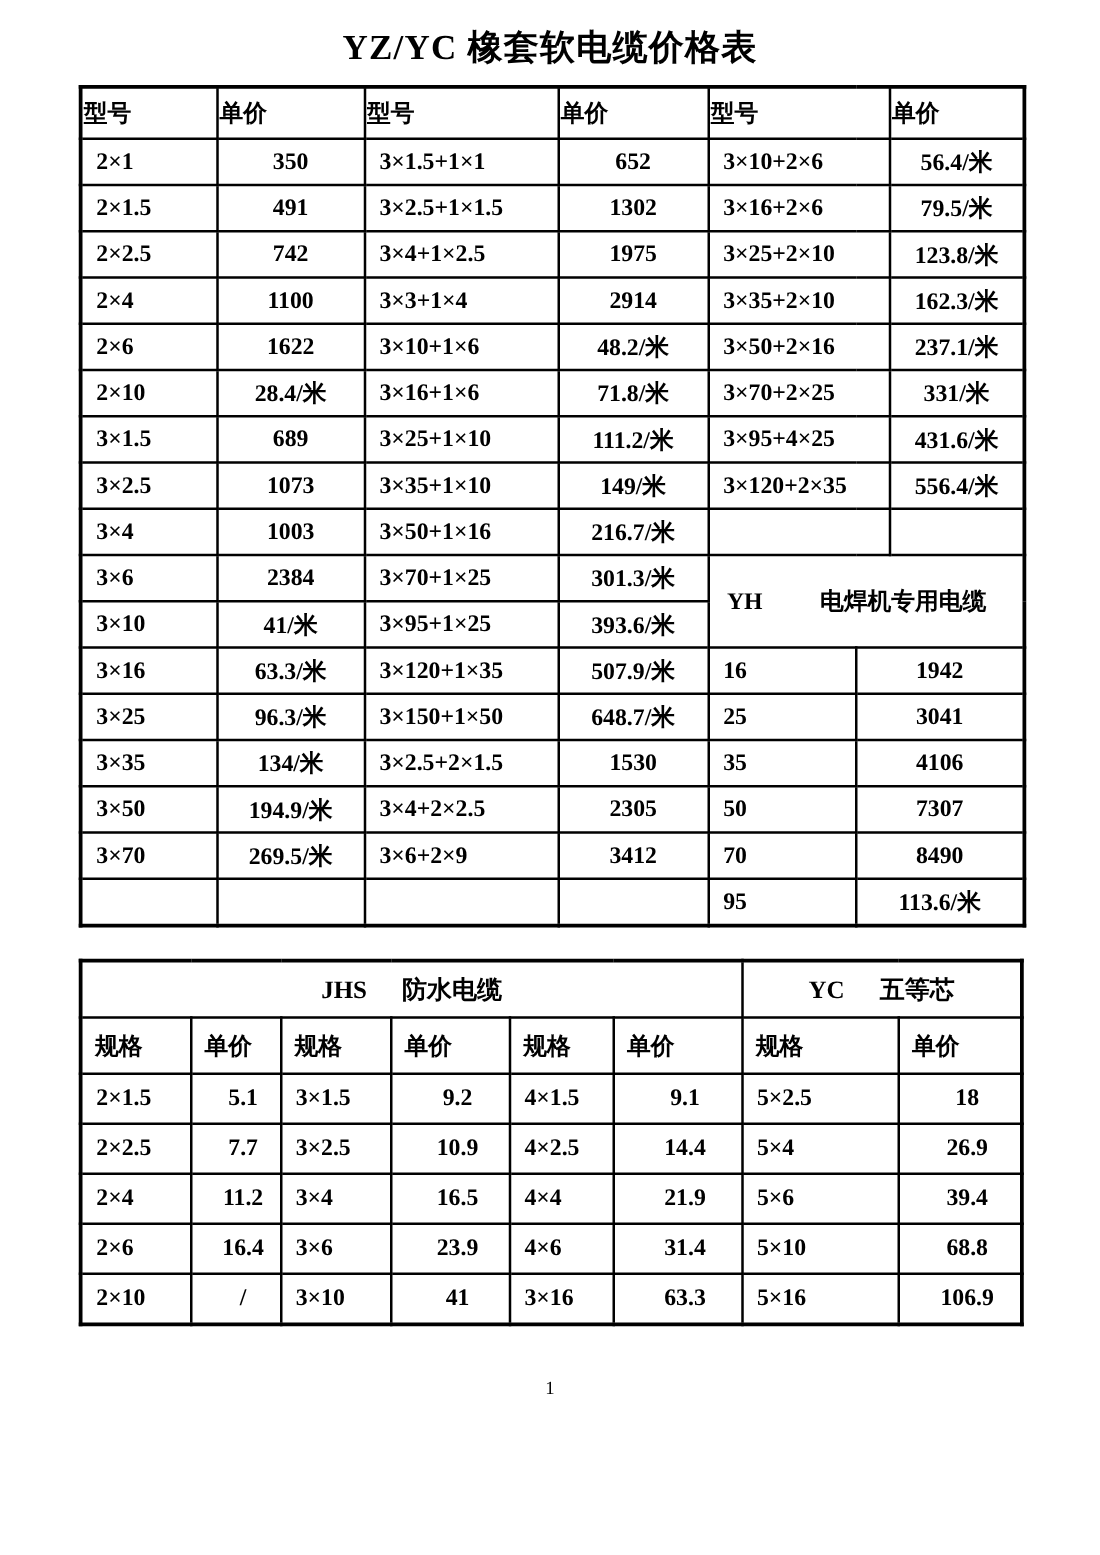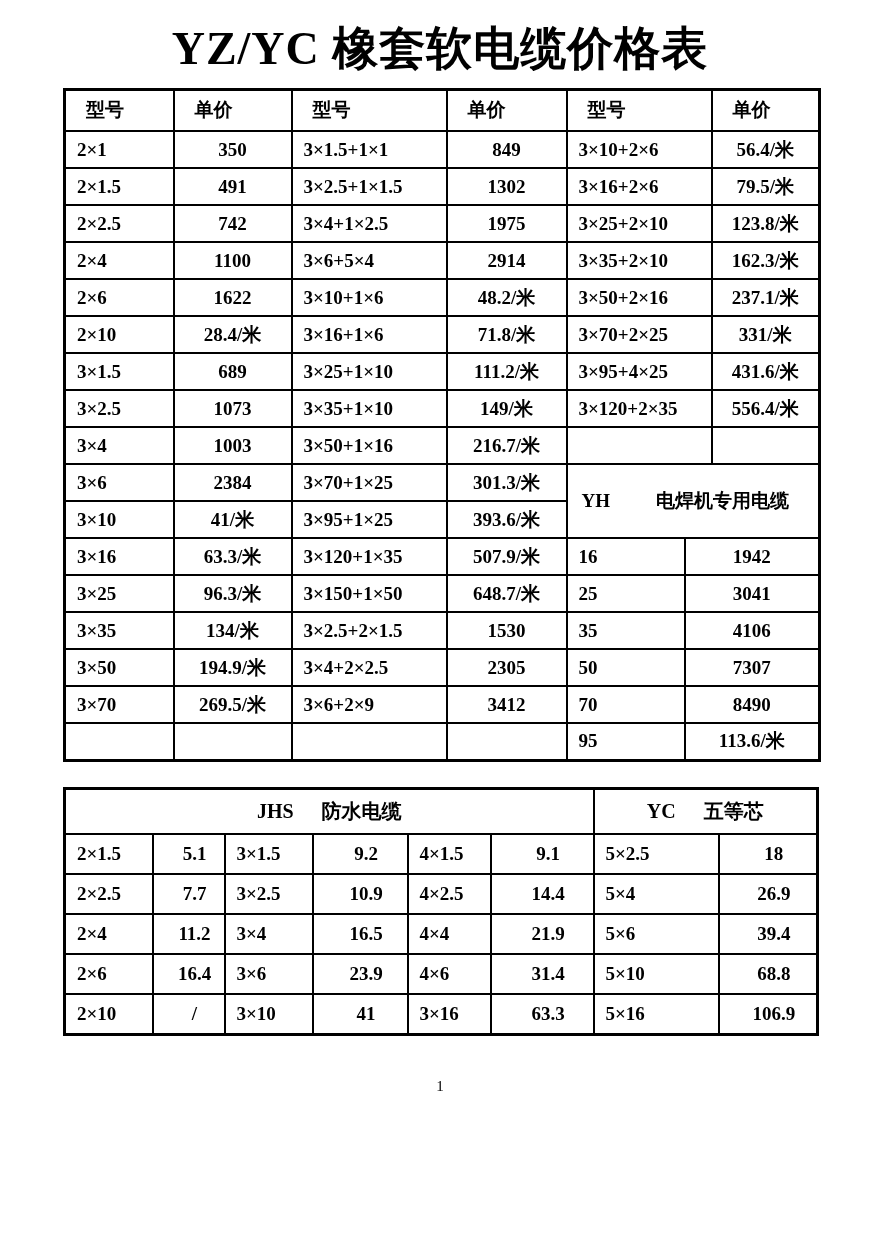--- a/index.html
+++ b/index.html
@@ -8,41 +8,41 @@
     width: 880px;
     height: 1244px;
     background: #ffffff;
     color: #000000;
     font-family: "Liberation Serif", serif;
   }
   .page { padding-top: 24px; }
   .title {
     margin: 0 0 13px 0;
     text-align: center;
-    font-size: 46px;
+    font-size: 28px;
     font-weight: 700;
     letter-spacing: 1px;
     line-height: 1.1;
   }
   .tables { margin-left: 63px; }
   table {
     border-collapse: collapse;
     table-layout: fixed;
   }
   .main-table { width: 755px; border: 3px solid #000; }
   .bottom-table { width: 753px; border: 3px solid #000; margin-top: 25px; }
   th, td {
     border: 2px solid #000;
     font-weight: 700;
     font-size: 19px;
     padding: 0;
     white-space: nowrap;
     overflow: hidden;
   }
-  .main-table th { height: 42px; text-align: left; padding-left: 20px; border-radius: 17px; }
+  .main-table th { height: 42px; text-align: left; padding-left: 1px; }
   .main-table td { height: 37px; }
   .bottom-table td { height: 40px; padding-left: 12px; }
   td.model { text-align: left; padding-left: 11px; }
   td.price { text-align: center; }
   td.yh-title { text-align: left; padding-left: 14px; }
   .yh-label { margin-left: 46px; }
   .bottom-table th.group { height: 46px; font-size: 20px; }
   .group-label { margin-left: 28px; }
   .bottom-table th.sub { height: 45px; text-align: left; padding-left: 10px; }
   .page-number {
@@ -79,21 +79,21 @@
           <th>单价</th>
           <th colspan="2">型号</th>
           <th>单价</th>
         </tr>
       </thead>
       <tbody>
           <tr>
             <td class="model">2×1</td>
             <td class="price">350</td>
             <td class="model">3×1.5+1×1</td>
-            <td class="price">849</td>
+            <td class="price">652</td>
             <td class="model" colspan="2">3×10+2×6</td>
             <td class="price">56.4/米</td>
           </tr>
           <tr>
             <td class="model">2×1.5</td>
             <td class="price">491</td>
             <td class="model">3×2.5+1×1.5</td>
             <td class="price">1302</td>
             <td class="model" colspan="2">3×16+2×6</td>
             <td class="price">79.5/米</td>
@@ -102,21 +102,21 @@
             <td class="model">2×2.5</td>
             <td class="price">742</td>
             <td class="model">3×4+1×2.5</td>
             <td class="price">1975</td>
             <td class="model" colspan="2">3×25+2×10</td>
             <td class="price">123.8/米</td>
           </tr>
           <tr>
             <td class="model">2×4</td>
             <td class="price">1100</td>
-            <td class="model">3×6+5×4</td>
+            <td class="model">3×3+1×4</td>
             <td class="price">2914</td>
             <td class="model" colspan="2">3×35+2×10</td>
             <td class="price">162.3/米</td>
           </tr>
           <tr>
             <td class="model">2×6</td>
             <td class="price">1622</td>
             <td class="model">3×10+1×6</td>
             <td class="price">48.2/米</td>
             <td class="model" colspan="2">3×50+2×16</td>
@@ -227,20 +227,30 @@
           <col style="width:83px">
           <col style="width:103px">
         <col style="width:125px">
           <col style="width:99px">
       </colgroup>
       <thead>
         <tr>
           <th colspan="6" class="group"><span>JHS</span><span class="group-label">防水电缆</span></th>
           <th colspan="2" class="group"><span>YC</span><span class="group-label">五等芯</span></th>
         </tr>
+        <tr>
+          <th class="sub">规格</th>
+          <th class="sub">单价</th>
+          <th class="sub">规格</th>
+          <th class="sub">单价</th>
+          <th class="sub">规格</th>
+          <th class="sub">单价</th>
+          <th class="sub">规格</th>
+          <th class="sub">单价</th>
+        </tr>
       </thead>
       <tbody>
           <tr>
             <td class="model">2×1.5</td>
             <td class="price">5.1</td>
             <td class="model">3×1.5</td>
             <td class="price">9.2</td>
             <td class="model">4×1.5</td>
             <td class="price">9.1</td>
             <td class="model">5×2.5</td>

